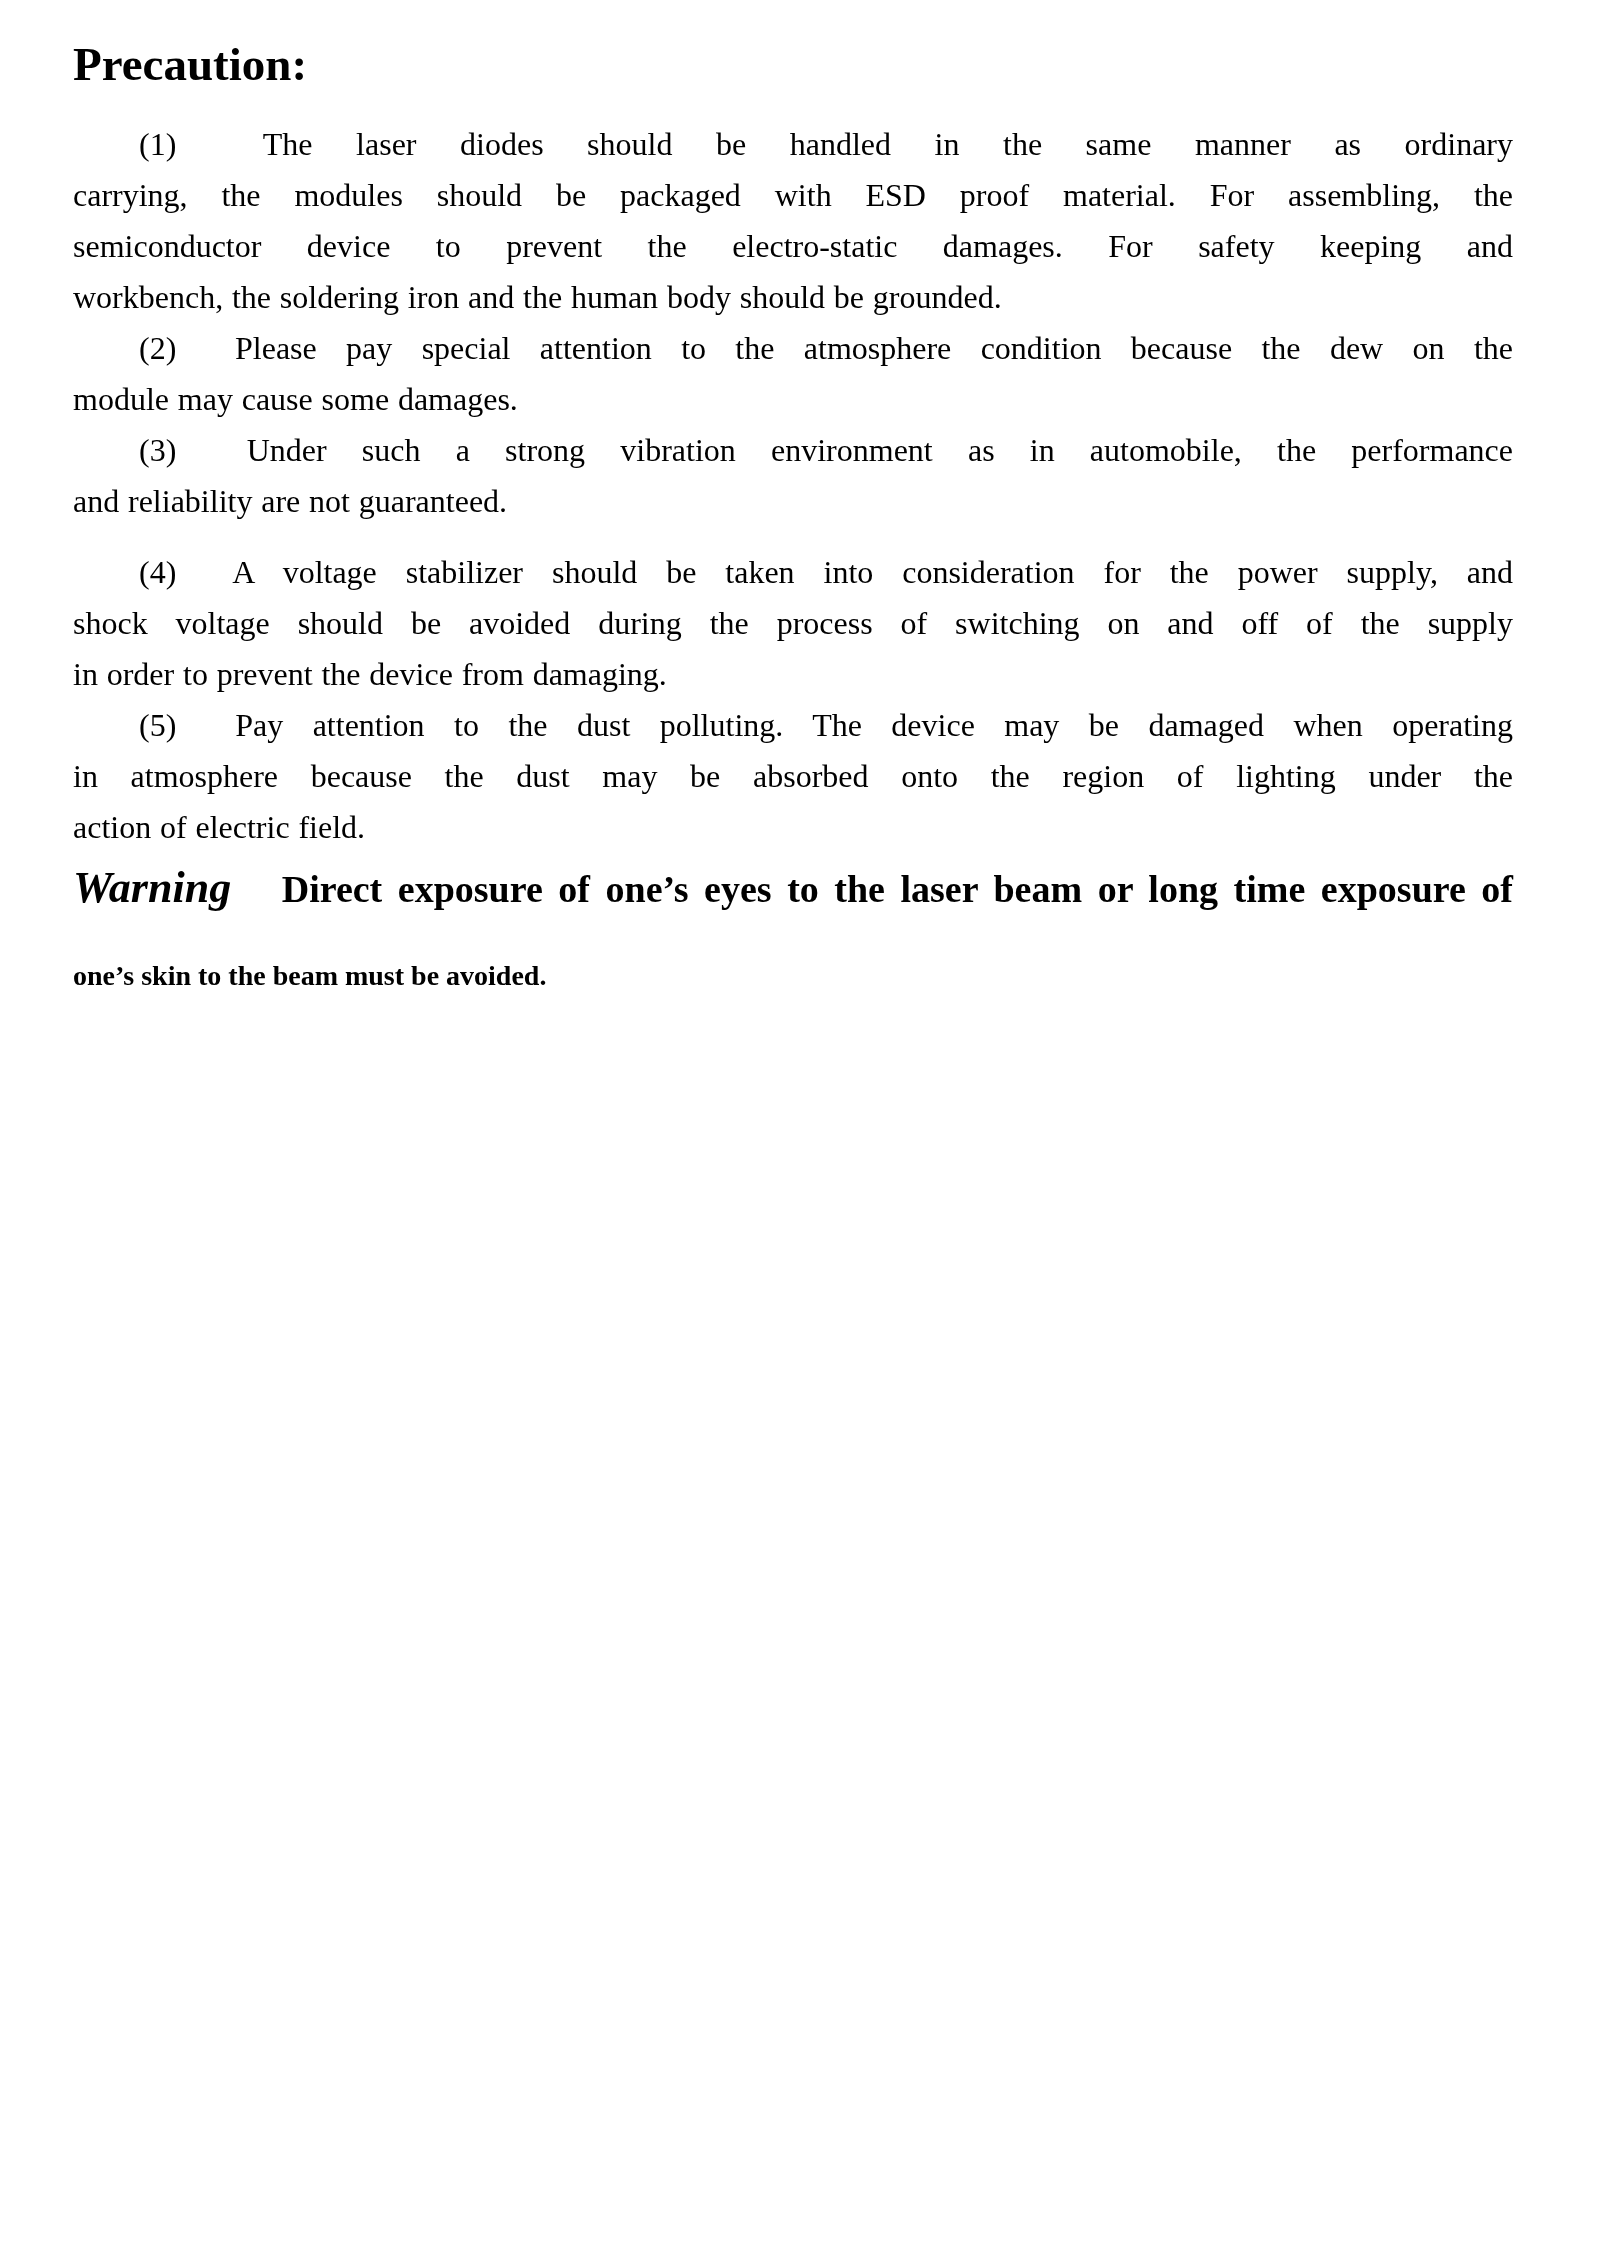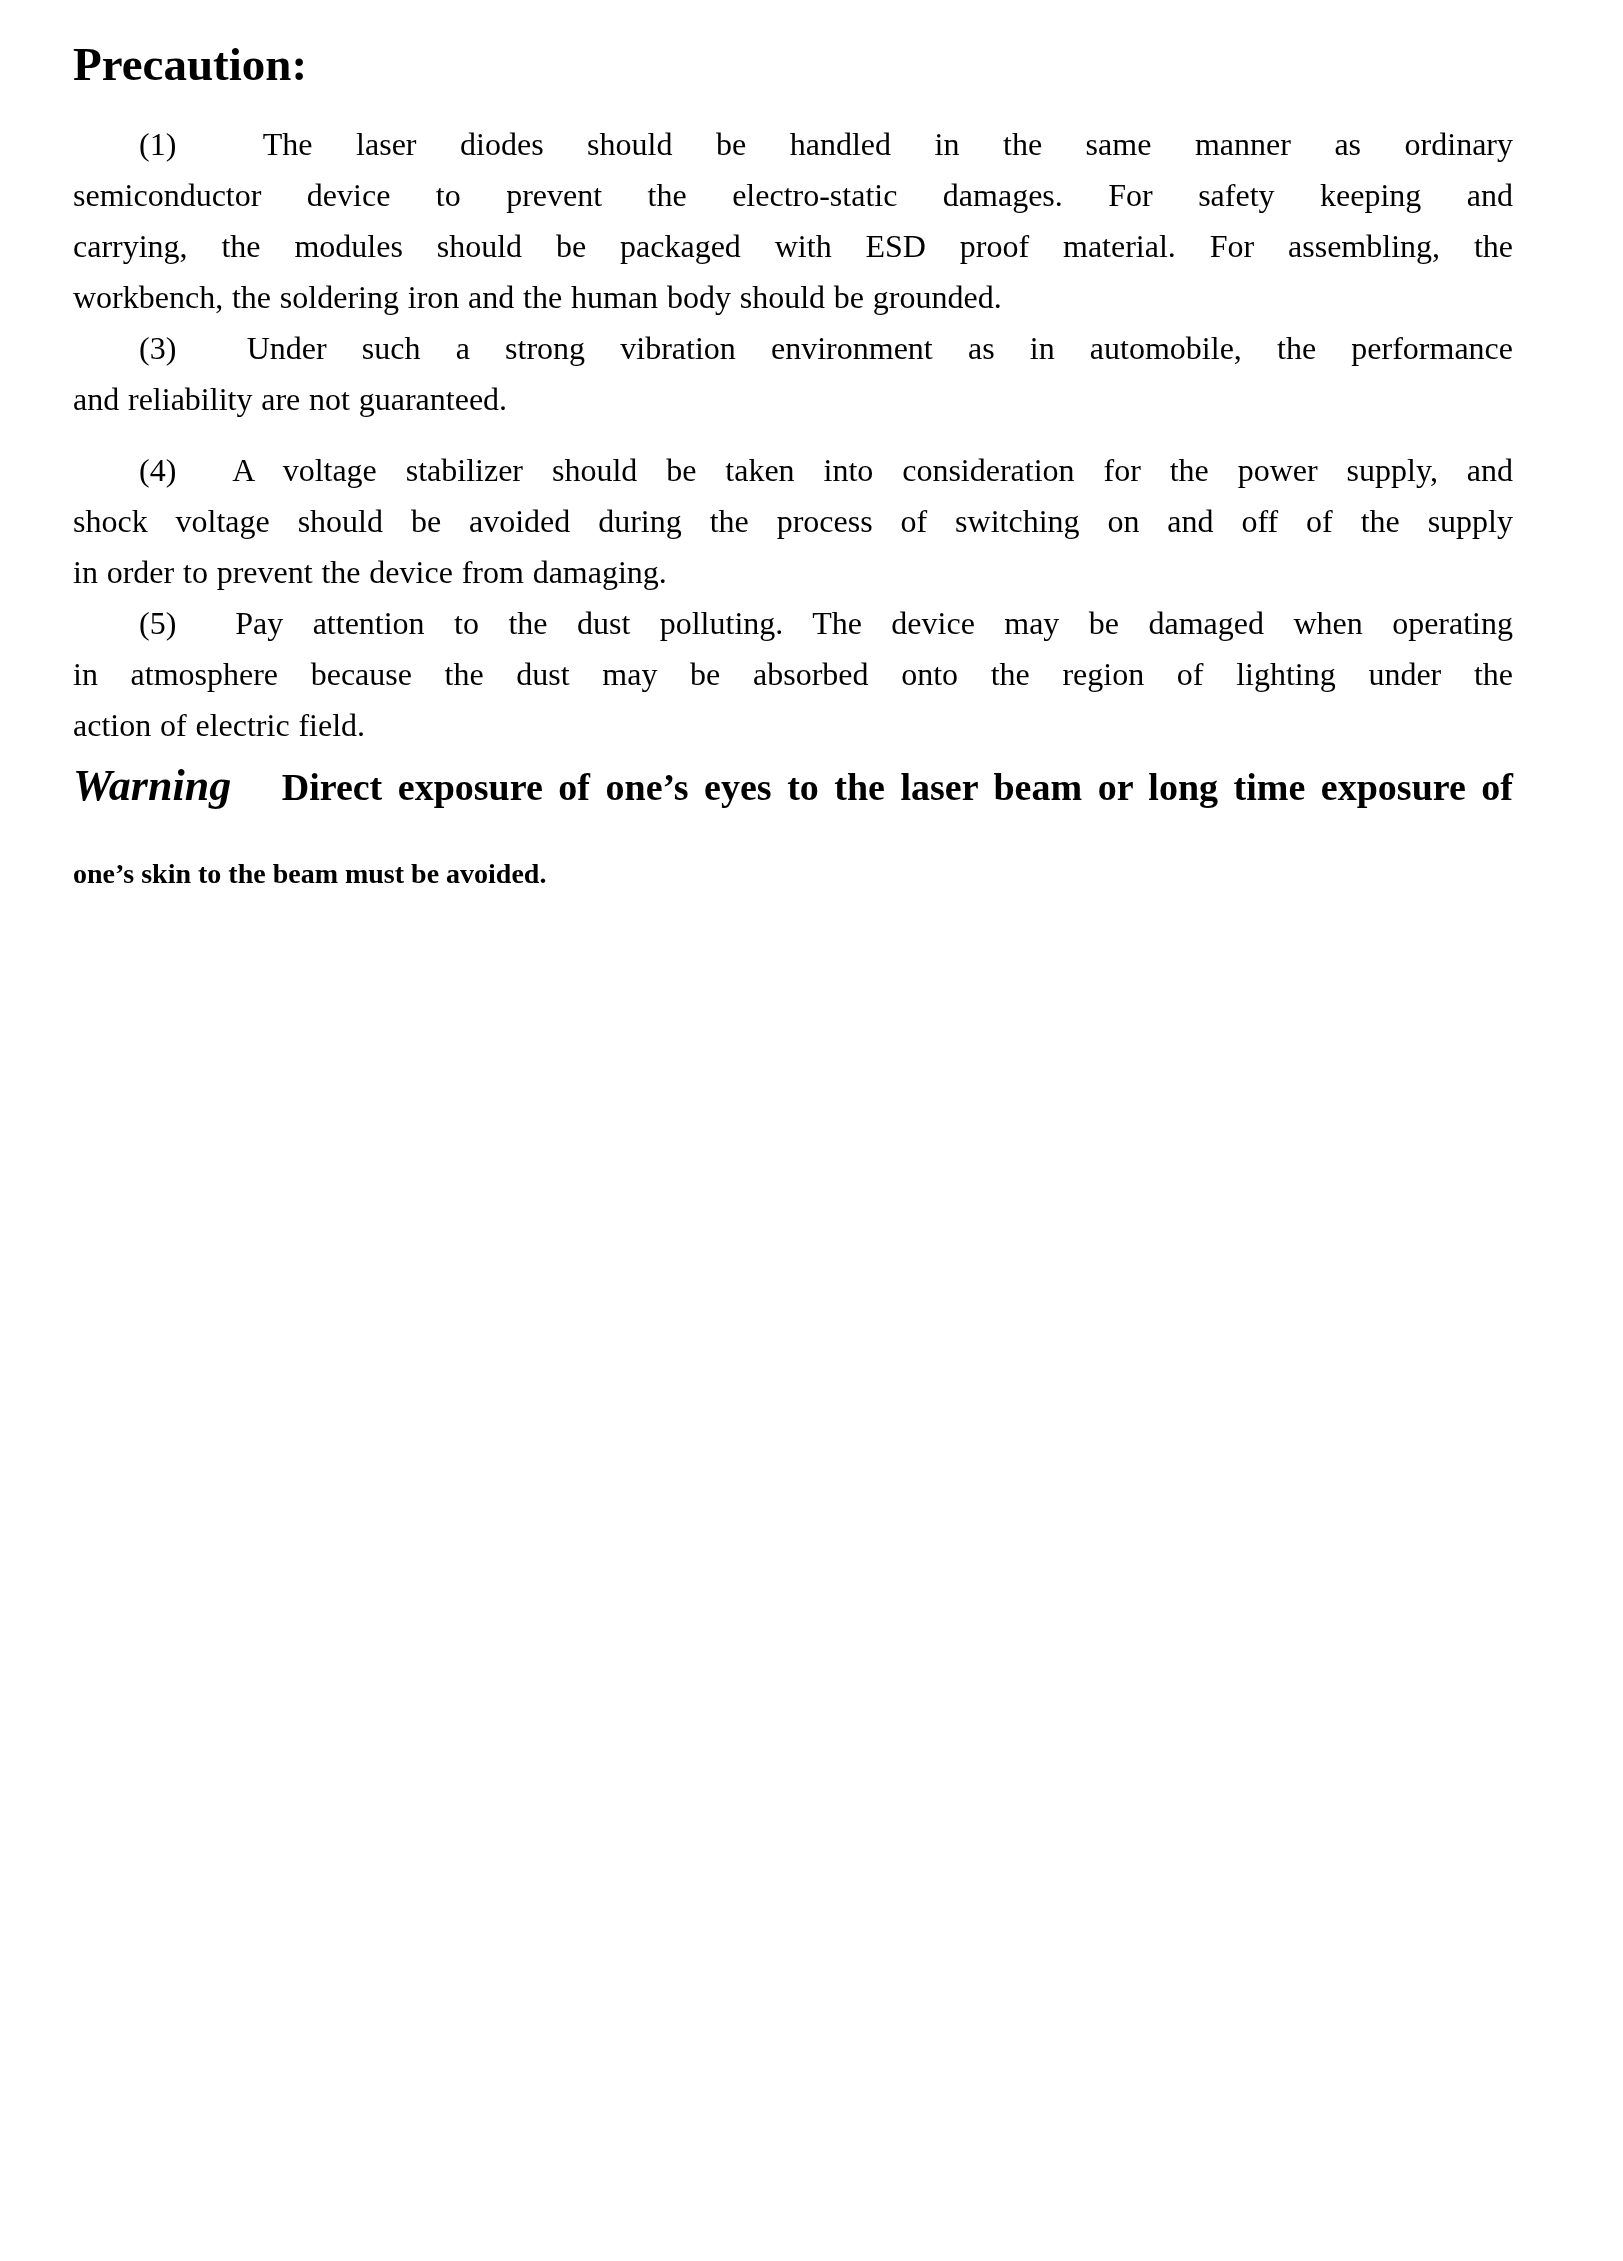--- a/index.html
+++ b/index.html
@@ -73,23 +73,27 @@
 </style>
 </head>
 <body style="background: rgb(255, 255, 255); color: rgb(0, 0, 0);">
 
 <div class="page">
   <h1 class="title">Precaution:</h1>
 
   <div class="list">
       <div class="para">
         <div class="line first">(1)&nbsp; The laser diodes should be handled in the same manner as ordinary</div>
+        <div class="line">carrying, the modules should be packaged with ESD proof material. For assembling, the</div>
         <div class="line">semiconductor device to prevent the electro-static damages. For safety keeping and</div>
-        <div class="line">carrying, the modules should be packaged with ESD proof material. For assembling, the</div>
         <div class="line last">workbench, the soldering iron and the human body should be grounded.</div>
+      </div>
+      <div class="para">
+        <div class="line first">(2)&nbsp; Please pay special attention to the atmosphere condition because the dew on the</div>
+        <div class="line last">module may cause some damages.</div>
       </div>
       <div class="para">
         <div class="line first">(3)&nbsp; Under such a strong vibration environment as in automobile, the performance</div>
         <div class="line last">and reliability are not guaranteed.</div>
       </div>
       <div class="para gap">
         <div class="line first">(4)&nbsp; A voltage stabilizer should be taken into consideration for the power supply, and</div>
         <div class="line">shock voltage should be avoided during the process of switching on and off of the supply</div>
         <div class="line last">in order to prevent the device from damaging.</div>
       </div>

